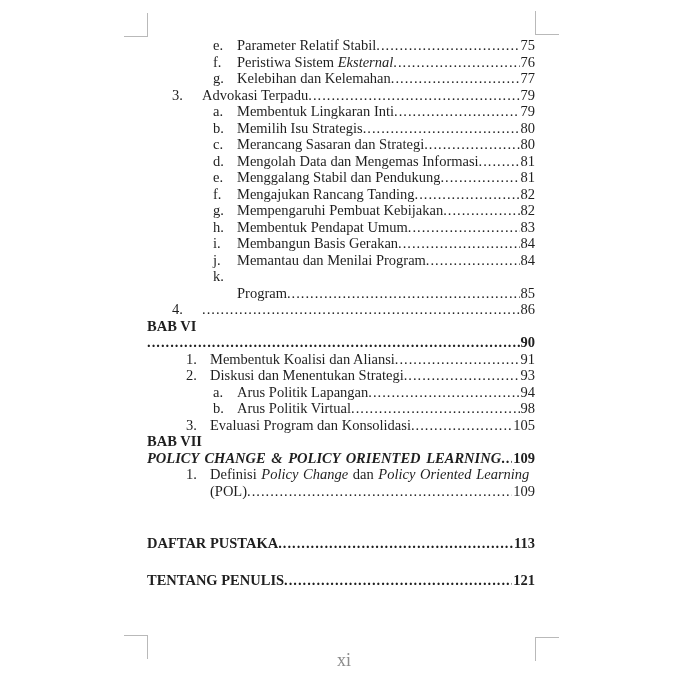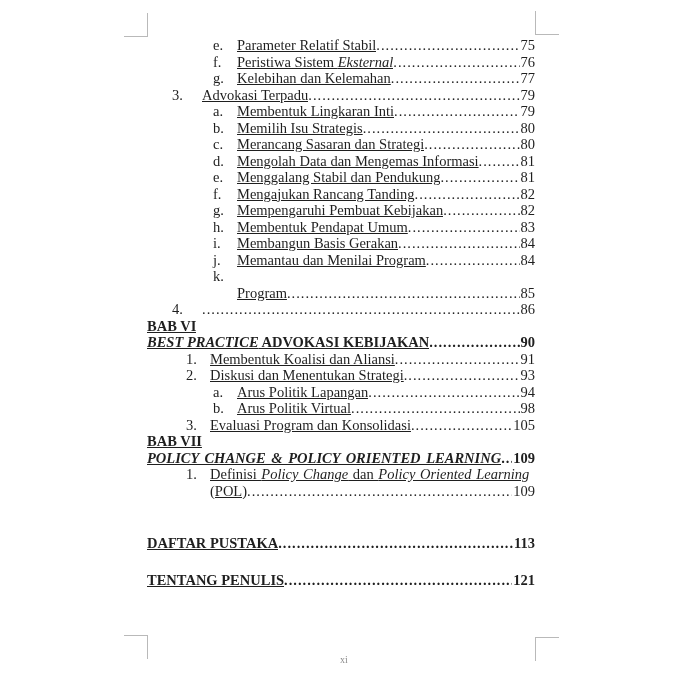--- a/index.html
+++ b/index.html
@@ -21,42 +21,42 @@
   .content{
     position:absolute;left:147px;top:37px;width:388px;
     font-size:14.5px;line-height:16.5px;
   }
   .sec + .sec{}
   .sec:last-child{margin-top:36px;}
   .sec:last-child .row + .row{margin-top:20px;}
 
   .row{display:flex;align-items:baseline;white-space:nowrap;}
   .row .m{flex:none;display:inline-block;}
-  .row .t{flex:none;min-width:0;overflow:hidden;text-decoration:underline;}
+  .row .t{flex:none;min-width:0;overflow:hidden;}
   .row .leader{flex:1 1 auto;overflow:hidden;min-width:0;}
   .row .leader::after{
     content:"......................................................................................................................................................";
     letter-spacing:1px;
   }
   .row .pg{flex:none;padding-left:1px;}
 
   
   .row.num1{padding-left:25px;}   .row.num1 .m{width:30px;}
   .row.num2{padding-left:39px;}   .row.num2 .m{width:24px;}
   .row.letter{padding-left:66px;} .row.letter .m{width:24px;}
   .row.cont-letter{padding-left:90px;}
   .row.cont-num2{padding-left:63px;}
   .row.chapter,.row.chapter-title,.row.back{padding-left:0;}
 
   .row.bold{font-weight:bold;}
   .i{font-style:italic;}
 
   .pagenum{
     position:absolute;left:0;right:0;top:653px;
-    text-align:center;color:#8c8c8c;font-size:10px;line-height:14px;
+    text-align:center;color:#8c8c8c;font-size:18px;line-height:14px;
   }
 </style>
 </head>
 <body>
 
 <div class="page">
   <div class="crop tl"></div>
   <div class="crop tr"></div>
   <div class="crop bl"></div>
   <div class="crop br"></div>
@@ -159,21 +159,20 @@
           <span class="m">4.</span>
           <span class="leader"></span>
           <span class="pg">86</span>
         </div>
       </div>
       <div class="sec">
         <div class="row chapter bold">
           <span class="t"><span>BAB VI</span></span>
         </div>
         <div class="row chapter-title bold">
-          <span class="t"><span class="i">BEST PRACTICE</span><span> ADVOKASI KEBIJAKAN</span></span>
           <span class="leader"></span>
           <span class="pg">90</span>
         </div>
         <div class="row num2">
           <span class="m">1.</span>
           <span class="t"><span>Membentuk Koalisi dan Aliansi</span></span>
           <span class="leader"></span>
           <span class="pg">91</span>
         </div>
         <div class="row num2">

